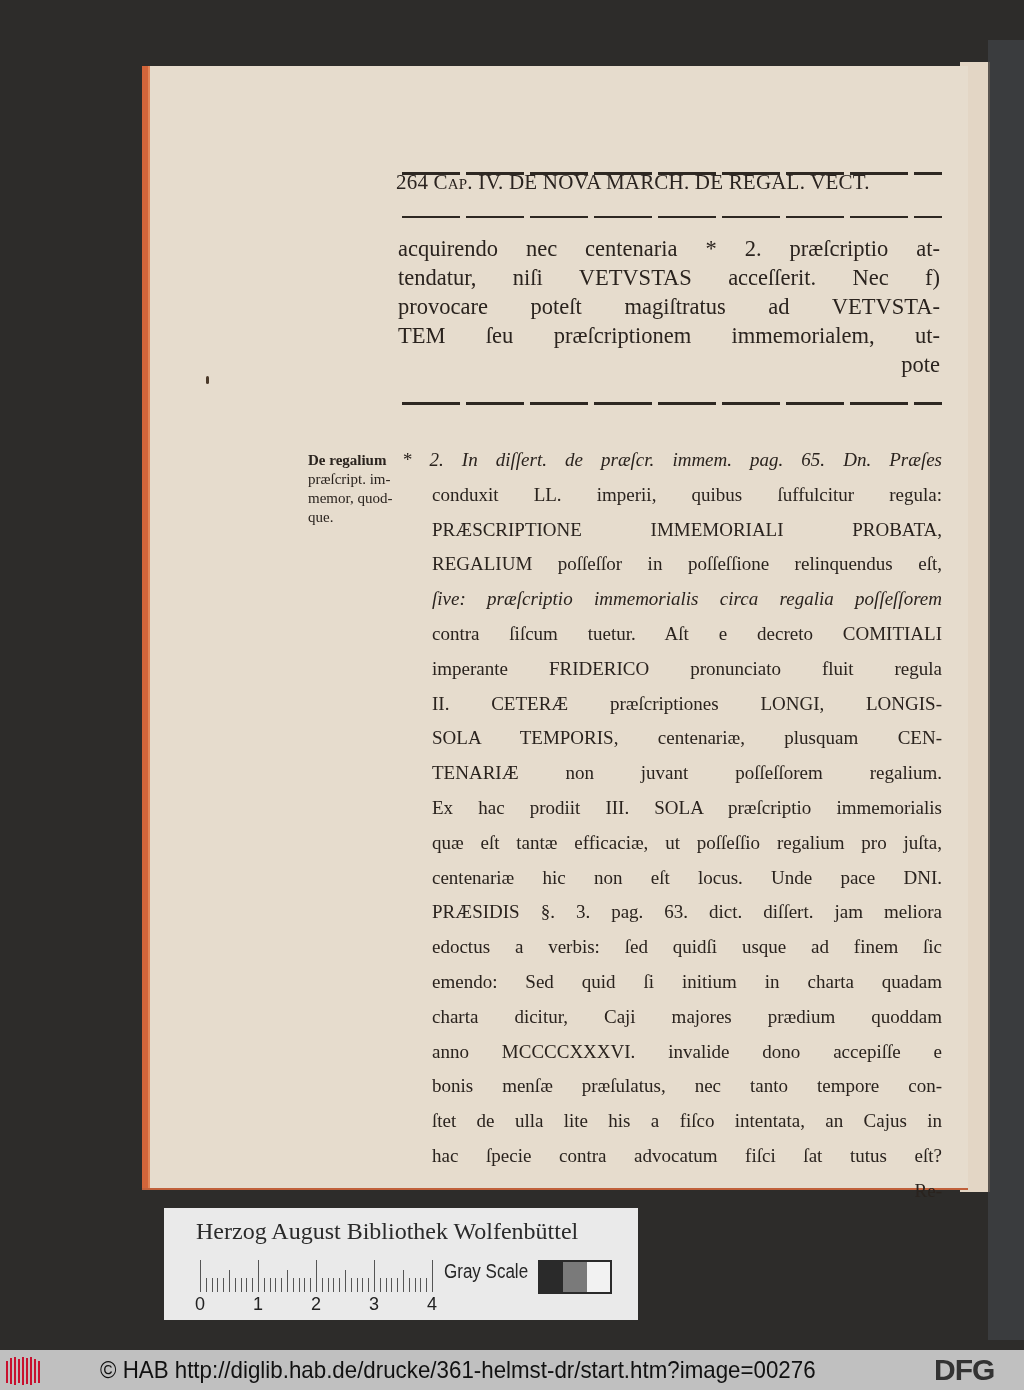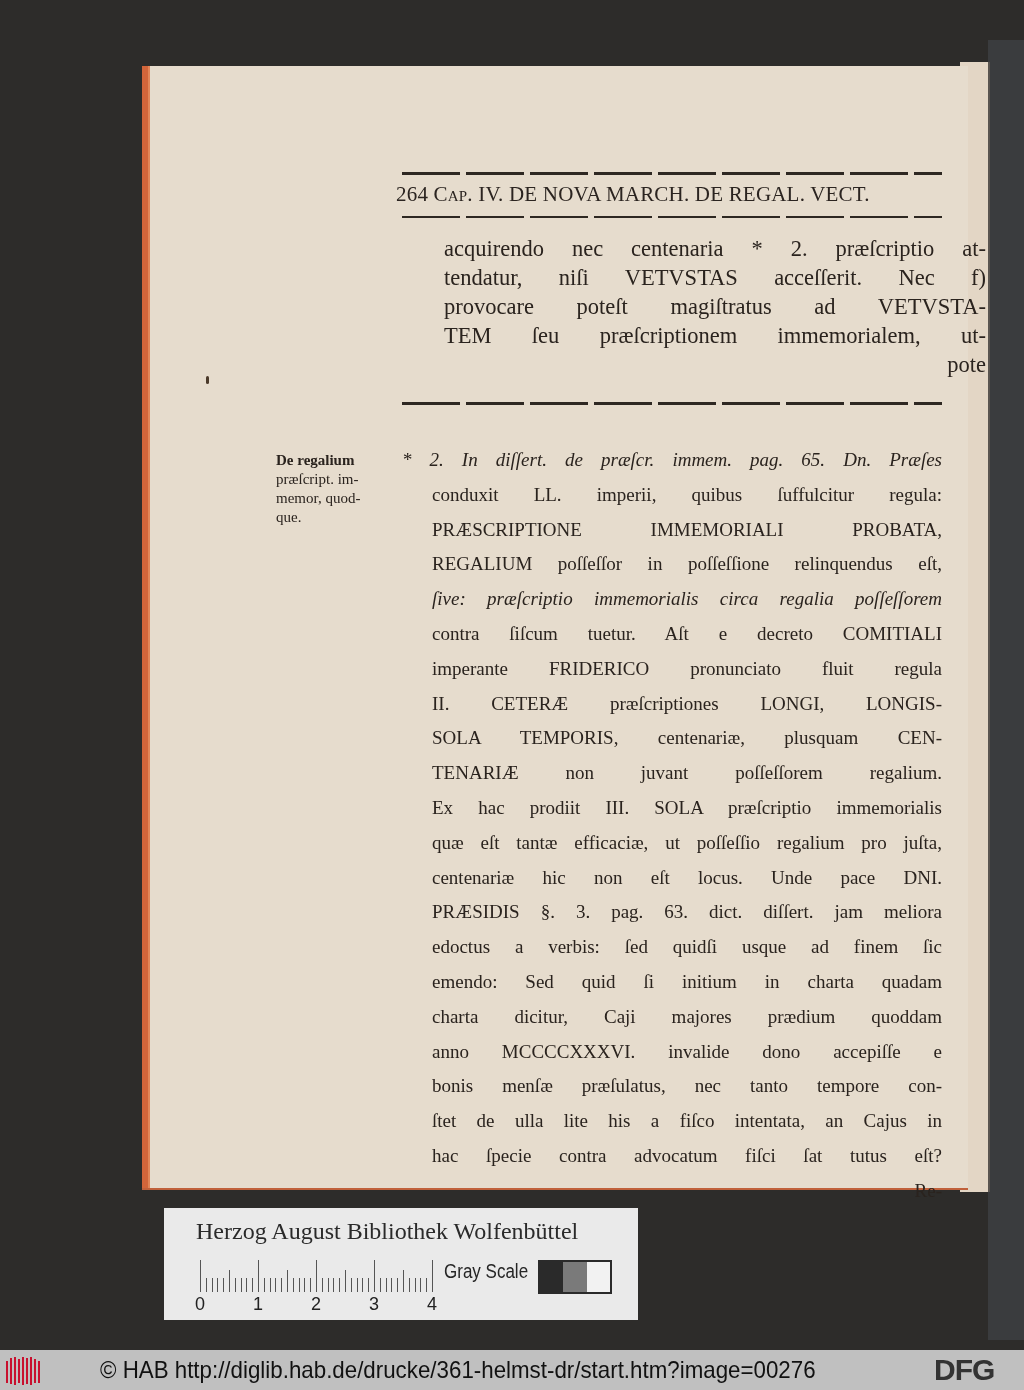--- a/index.html
+++ b/index.html
@@ -17,43 +17,43 @@
     position: absolute; left: 960px; top: 62px; width: 28px; height: 1130px;
     background: #e3d6c5; border-right: 2px solid #5a5550;
   }
   .page {
     position: absolute; left: 142px; top: 66px; width: 820px; height: 1122px;
     background: #e6dccd;
     border-left: 6px solid #d2653a;
     box-shadow: inset 2px 0 0 #e28658, 0 2px 0 #c0603a;
   }
   .running-head {
-    position: absolute; left: 248px; top: 116px; width: 548px;
+    position: absolute; left: 248px; top: 104px; width: 548px;
     font-family: "Liberation Serif", serif; font-size: 21px; color: #2b2420;
     white-space: nowrap; letter-spacing: 0.2px;
   }
   .rule {
     position: absolute; height: 3px;
     background: repeating-linear-gradient(90deg, #2e2822 0 58px, transparent 58px 64px);
   }
   .body-text {
     position: absolute; left: 250px; top: 168px; width: 542px;
-    font-family: "Liberation Serif", serif; font-size: 22.5px; line-height: 29px; color: #2a231e; margin-left: 46px;
+    font-family: "Liberation Serif", serif; font-size: 22.5px; line-height: 29px; color: #2a231e;
   }
   .body-text .line { display: block; white-space: nowrap; text-align: justify; text-align-last: justify; }
   .body-text .line.right { text-align: left; text-align-last: right; }
   .footnote {
     position: absolute; left: 284px; top: 372px; width: 510px;
     font-family: "Liberation Serif", serif; font-size: 19px; line-height: 24.8px; color: #2a231e;
   }
   .footnote .line { display: block; white-space: nowrap; text-align: justify; text-align-last: justify; margin-top: 10px; }
   .footnote .line.first { margin-left: -30px; }
   .footnote .line.right { text-align: right; text-align-last: right; }
   .marginal {
-    position: absolute; left: 128px; top: 385px; width: 112px;
+    position: absolute; left: 160px; top: 385px; width: 112px;
     font-family: "Liberation Serif", serif; font-size: 15px; line-height: 19px; color: #2a231e;
   }
   .speck { position: absolute; left: 58px; top: 310px; width: 3px; height: 8px; background: #4b3a2a; border-radius: 2px; }
 
   .hab-card {
     position: absolute; left: 164px; top: 1208px; width: 474px; height: 112px;
     background: #eaeaea;
   }
   .hab-title {
     position: absolute; left: 32px; top: 10px;

